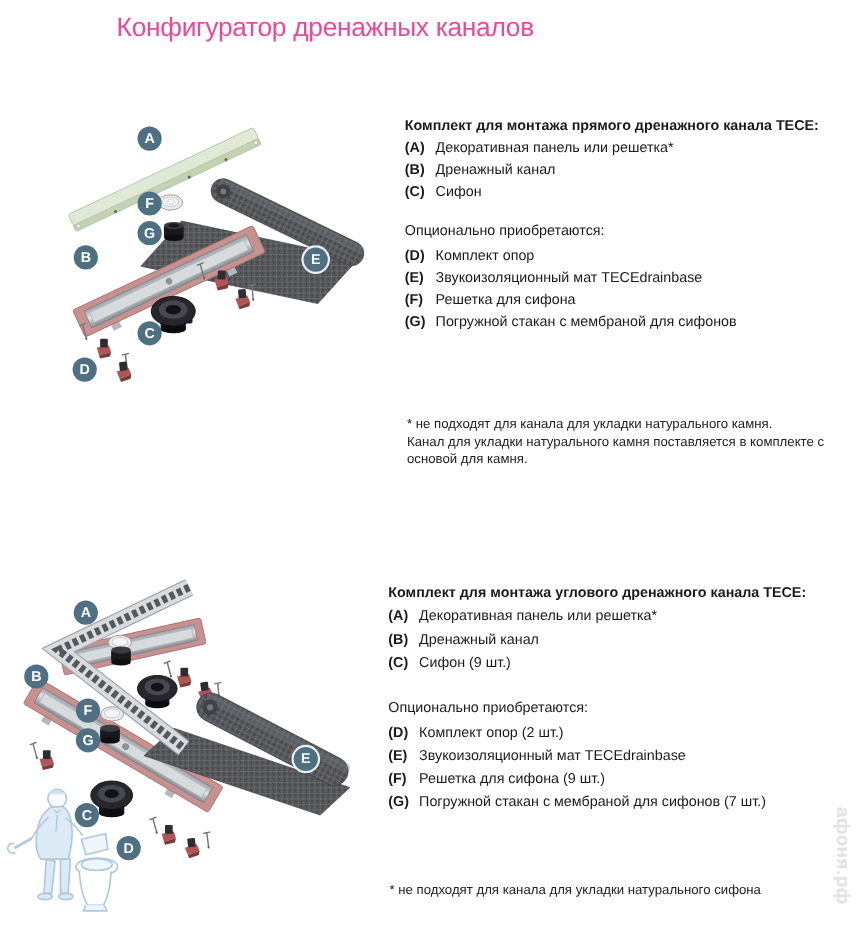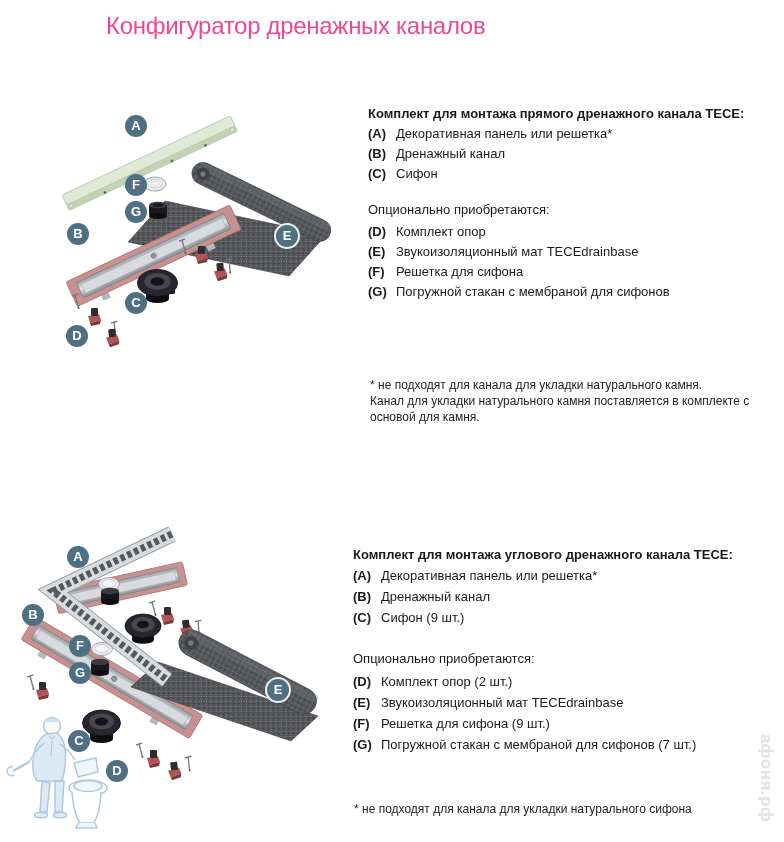--- a/index.html
+++ b/index.html
@@ -10,21 +10,21 @@
   .diagram { position:absolute; }
   .d1 { left:30px; top:85px; width:315px; height:290px; }
   .d2 { left:0px;  top:520px; width:345px; height:322px; }
   .diagram svg { position:absolute; left:0; top:0; }
   .marker { position:absolute; width:22px; height:22px; border-radius:50%;
             color:#fff; font-size:13px; font-weight:bold; line-height:22px; text-align:center;
             transform:translate(-50%,-50%); z-index:5; }
   .marker.ring { box-shadow:0 0 0 2px #edf0f1; }
   .txt { position:absolute; width:418px; font-size:13px; }
   .t1 { left:368px; top:104px; line-height:20px; }
-  .t2 { left:353px; top:528px; line-height:21px;margin-top:16px; }
+  .t2 { left:353px; top:528px; line-height:21px; }
   .hd { margin:0; font-weight:bold; }
   .items { list-style:none; margin:0; padding:0; }
   .items li { display:flex; }
   .key { width:28px; flex:none; font-weight:bold; }
   .lbl { flex:1; }
   .opt-hd { font-weight:400; margin:0; }
   .t1 .opt-hd { margin-top:16px; margin-bottom:2px; }
   .t2 .opt-hd { margin-top:20px; margin-bottom:2px; }
   .fn { position:absolute; margin:0; font-size:12px; line-height:16px; white-space:pre-line; color:#222; }
   .fn1 { left:370px; top:377px; width:400px; }

